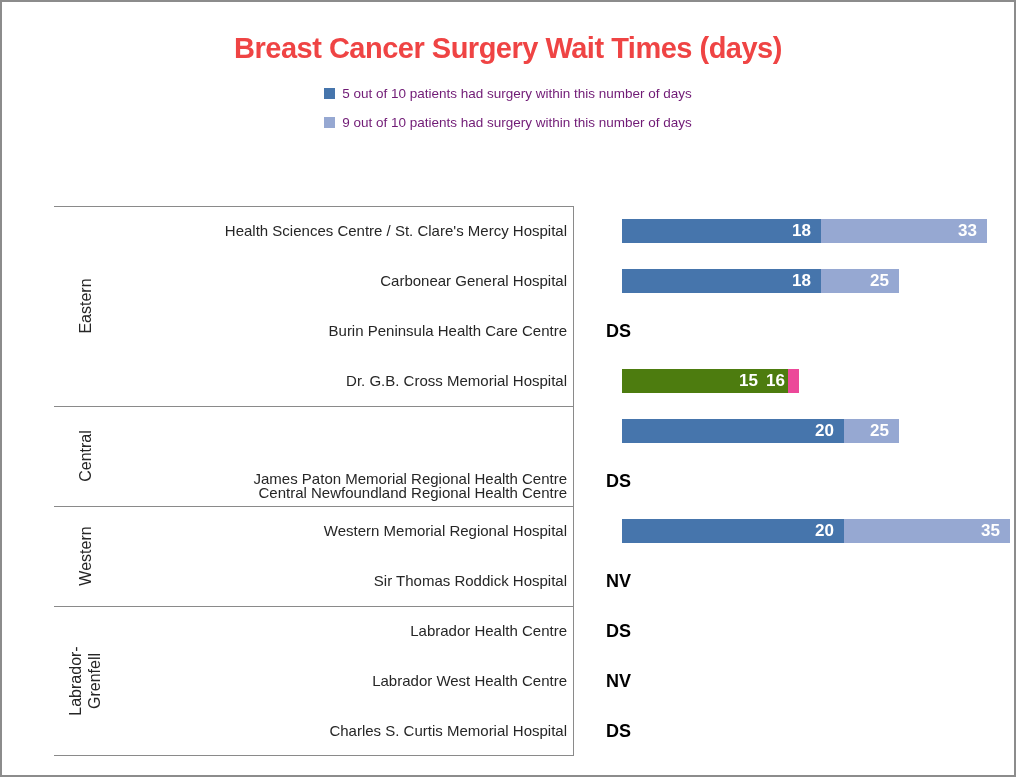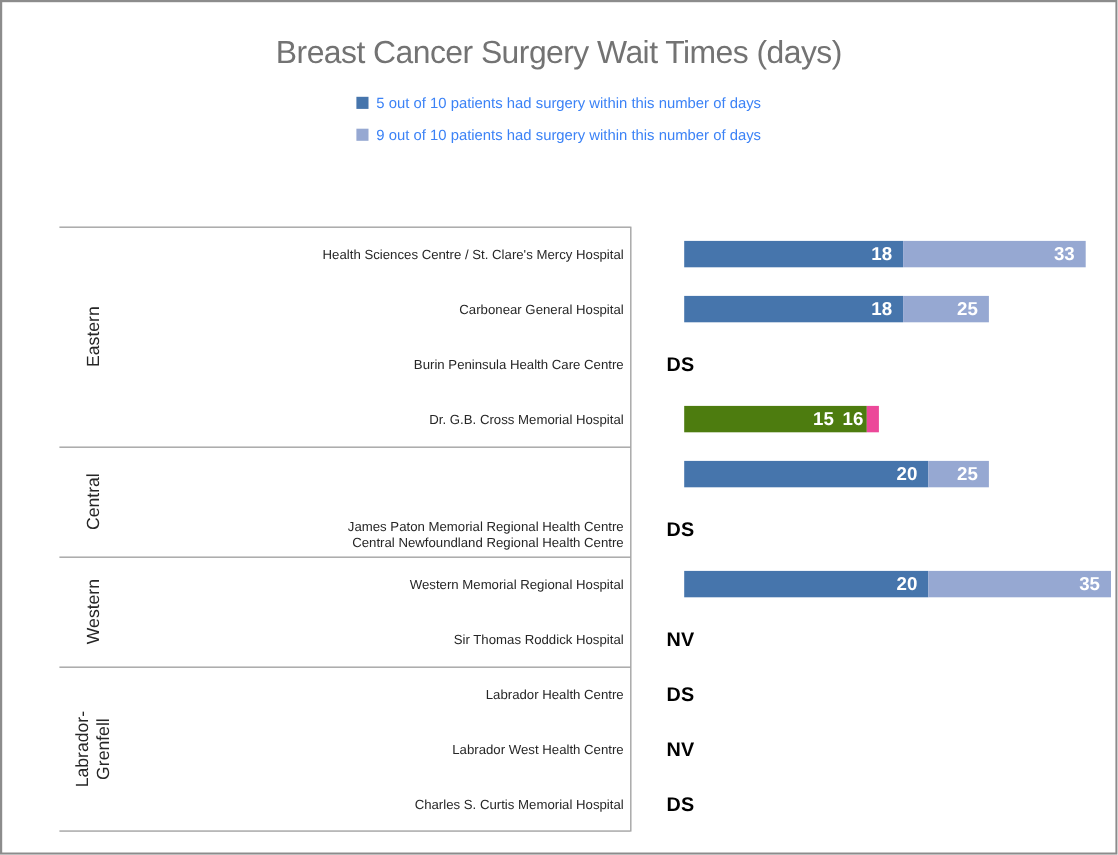--- a/index.html
+++ b/index.html
@@ -9,36 +9,36 @@
     width: 1016px; height: 777px;
     background: #ffffff;
     border: 2px solid #8c8c8c;
     overflow: hidden;
     font-family: "Liberation Sans", "DejaVu Sans", sans-serif;
     color: #1f1f1f;
   }
   .chart-title {
     position: absolute; top: 30px; left: 0; right: 0;
     text-align: center;
-    font-size: 29px; font-weight: 400; color: #737373;
+    font-size: 29px; font-weight: 700; color: #ef4444;
     letter-spacing: -0.5px;
   }
   .legend {
     position: absolute; top: 82px; left: 0; right: 0;
     display: flex; flex-direction: column; align-items: center;
   }
   .legend-item {
     display: flex; align-items: center;
     height: 18px; margin-bottom: 11px;
   }
   .legend-swatch {
     width: 11px; height: 11px; margin-right: 7px; flex: none;
   }
   .legend-label {
-    font-size: 13.5px; color: #3b82f6; white-space: nowrap;
+    font-size: 13.5px; color: #701a75; white-space: nowrap;
   }
   .label-table {
     position: absolute; left: 52px; top: 204px;
     width: 519px; height: 550px;
   }
   .hline {
     position: absolute; left: 0; right: 0; height: 1px;
     background: #8a8a8a;
   }
   .region-cell {
@@ -46,21 +46,21 @@
   }
   .region-rot {
     transform-origin: 0 0;
     display: flex; align-items: center; justify-content: center;
     text-align: center;
     font-size: 16px; line-height: 19px; color: #262626;
   }
   .hospital-label {
     position: absolute; left: 62px; right: 0; height: 50px;
     line-height: 50px; text-align: right; padding-right: 6px;
-    font-size: 12px; color: #262626; white-space: nowrap;
+    font-size: 15px; color: #262626; white-space: nowrap;
   }
   .plot-area {
     position: absolute; left: 571px; top: 204px;
     width: 443px; height: 550px;
     border-left: 1px solid #8a8a8a;
   }
   .bar-row {
     position: absolute; left: 0; height: 24px;
     display: flex; align-items: stretch; margin-left: 48px;
   }

